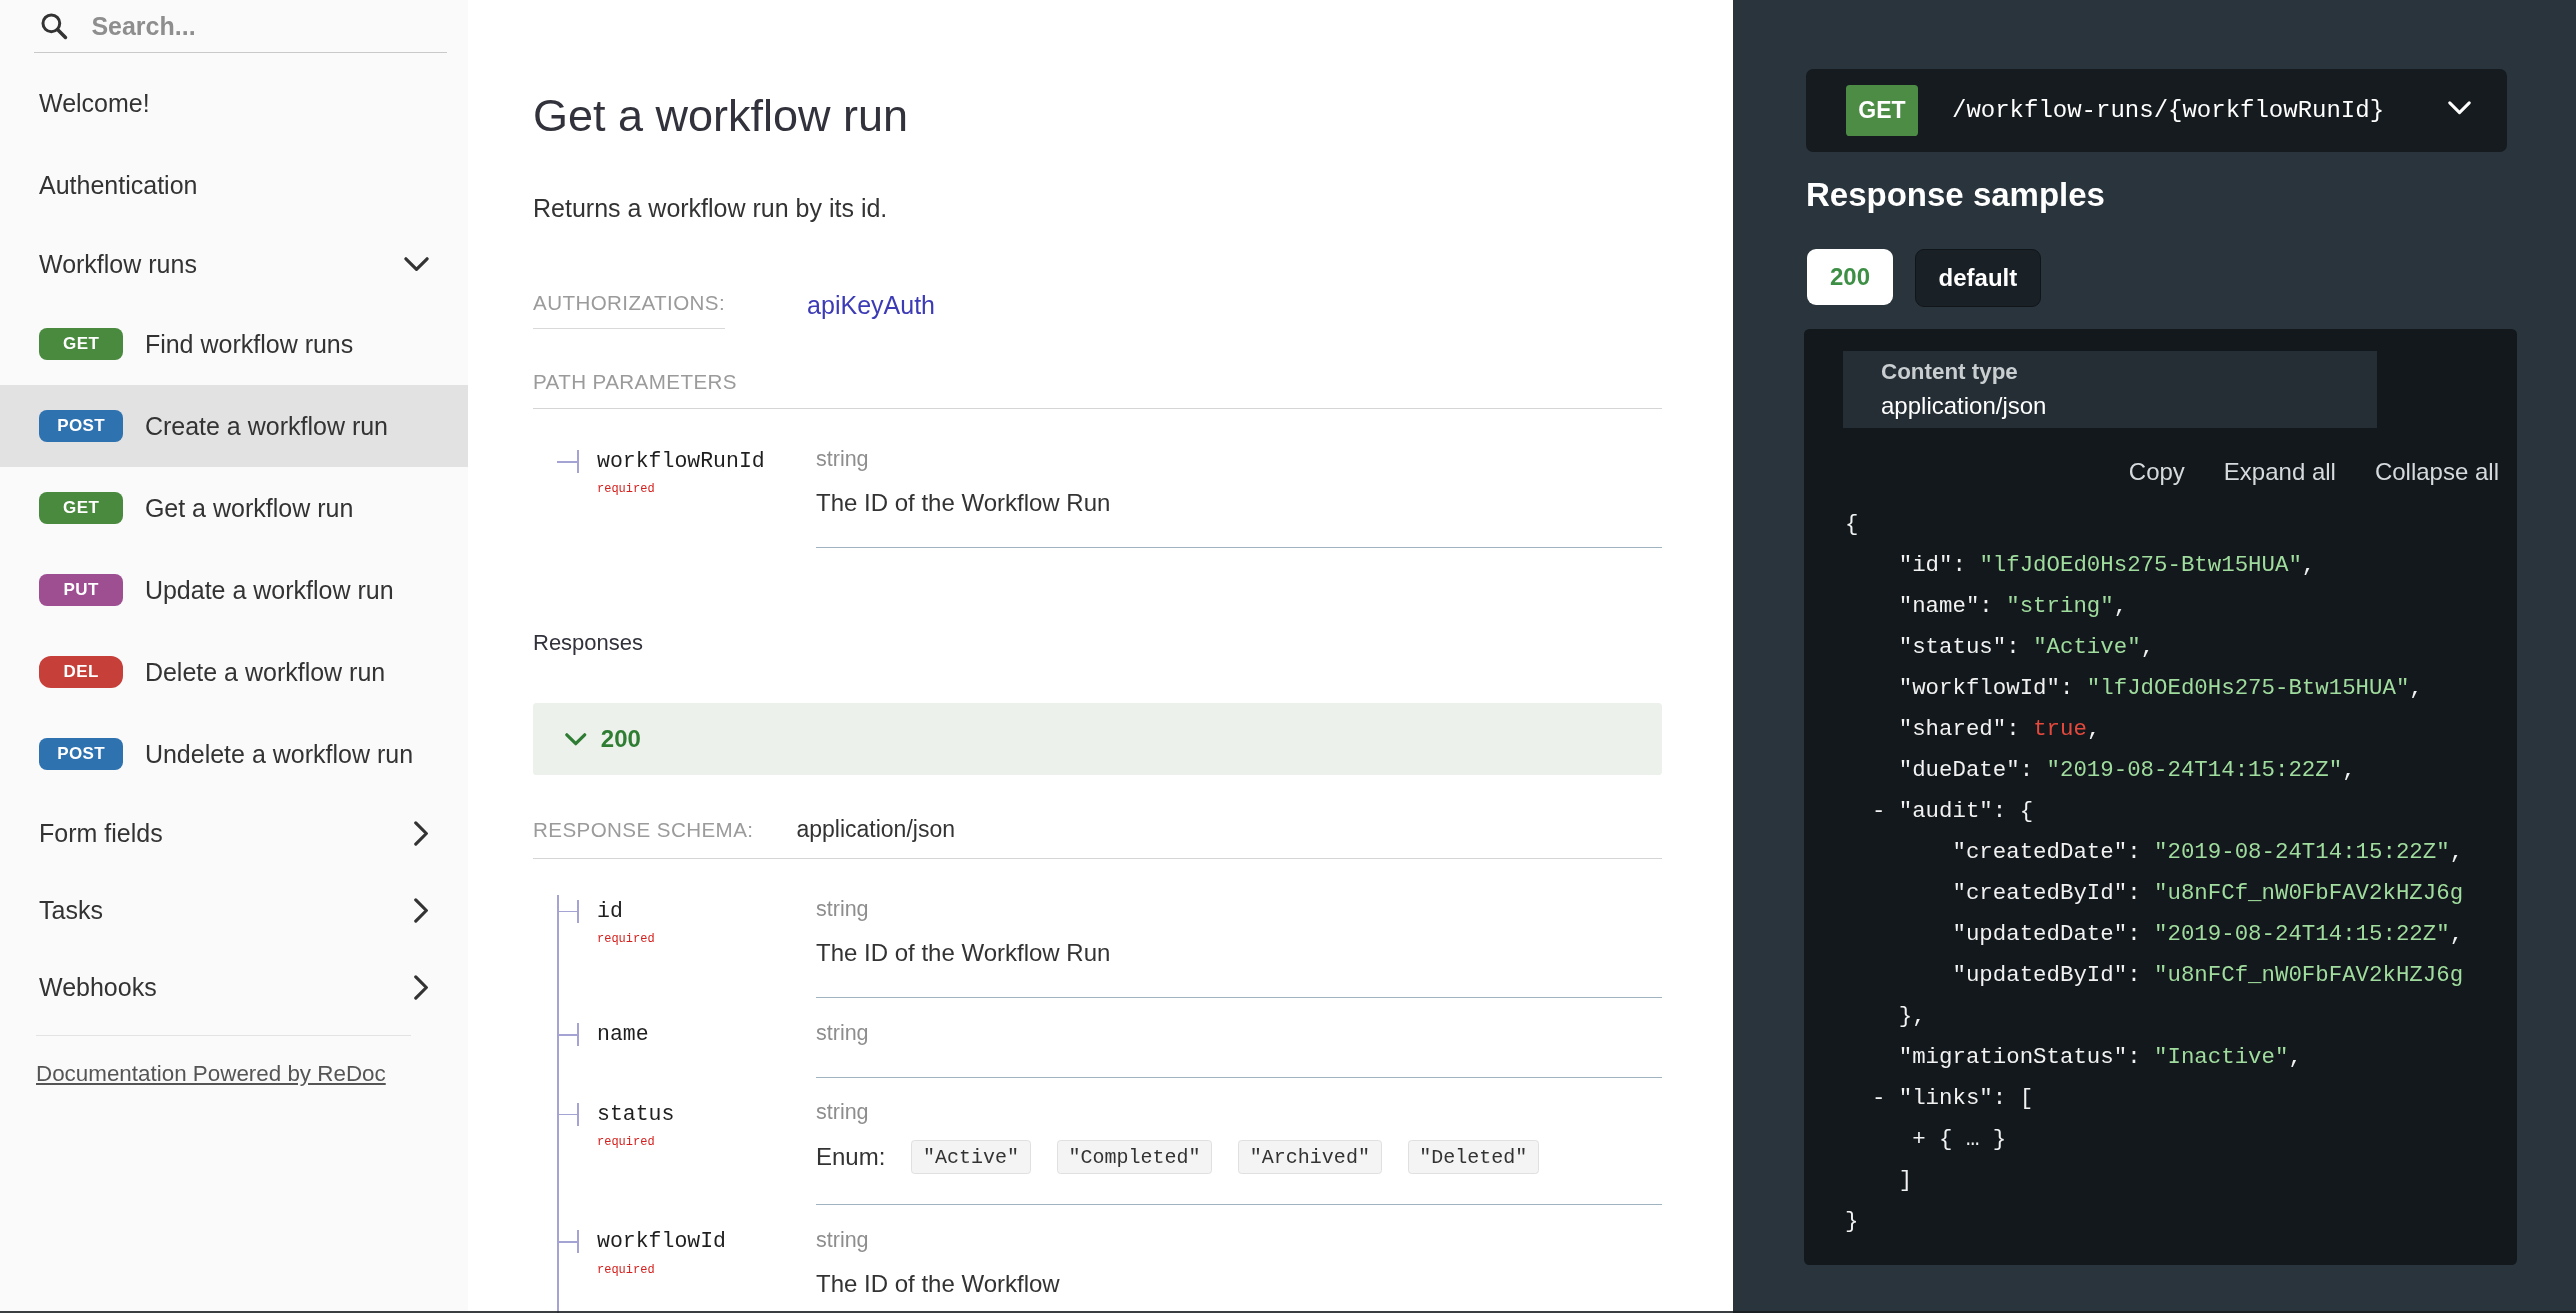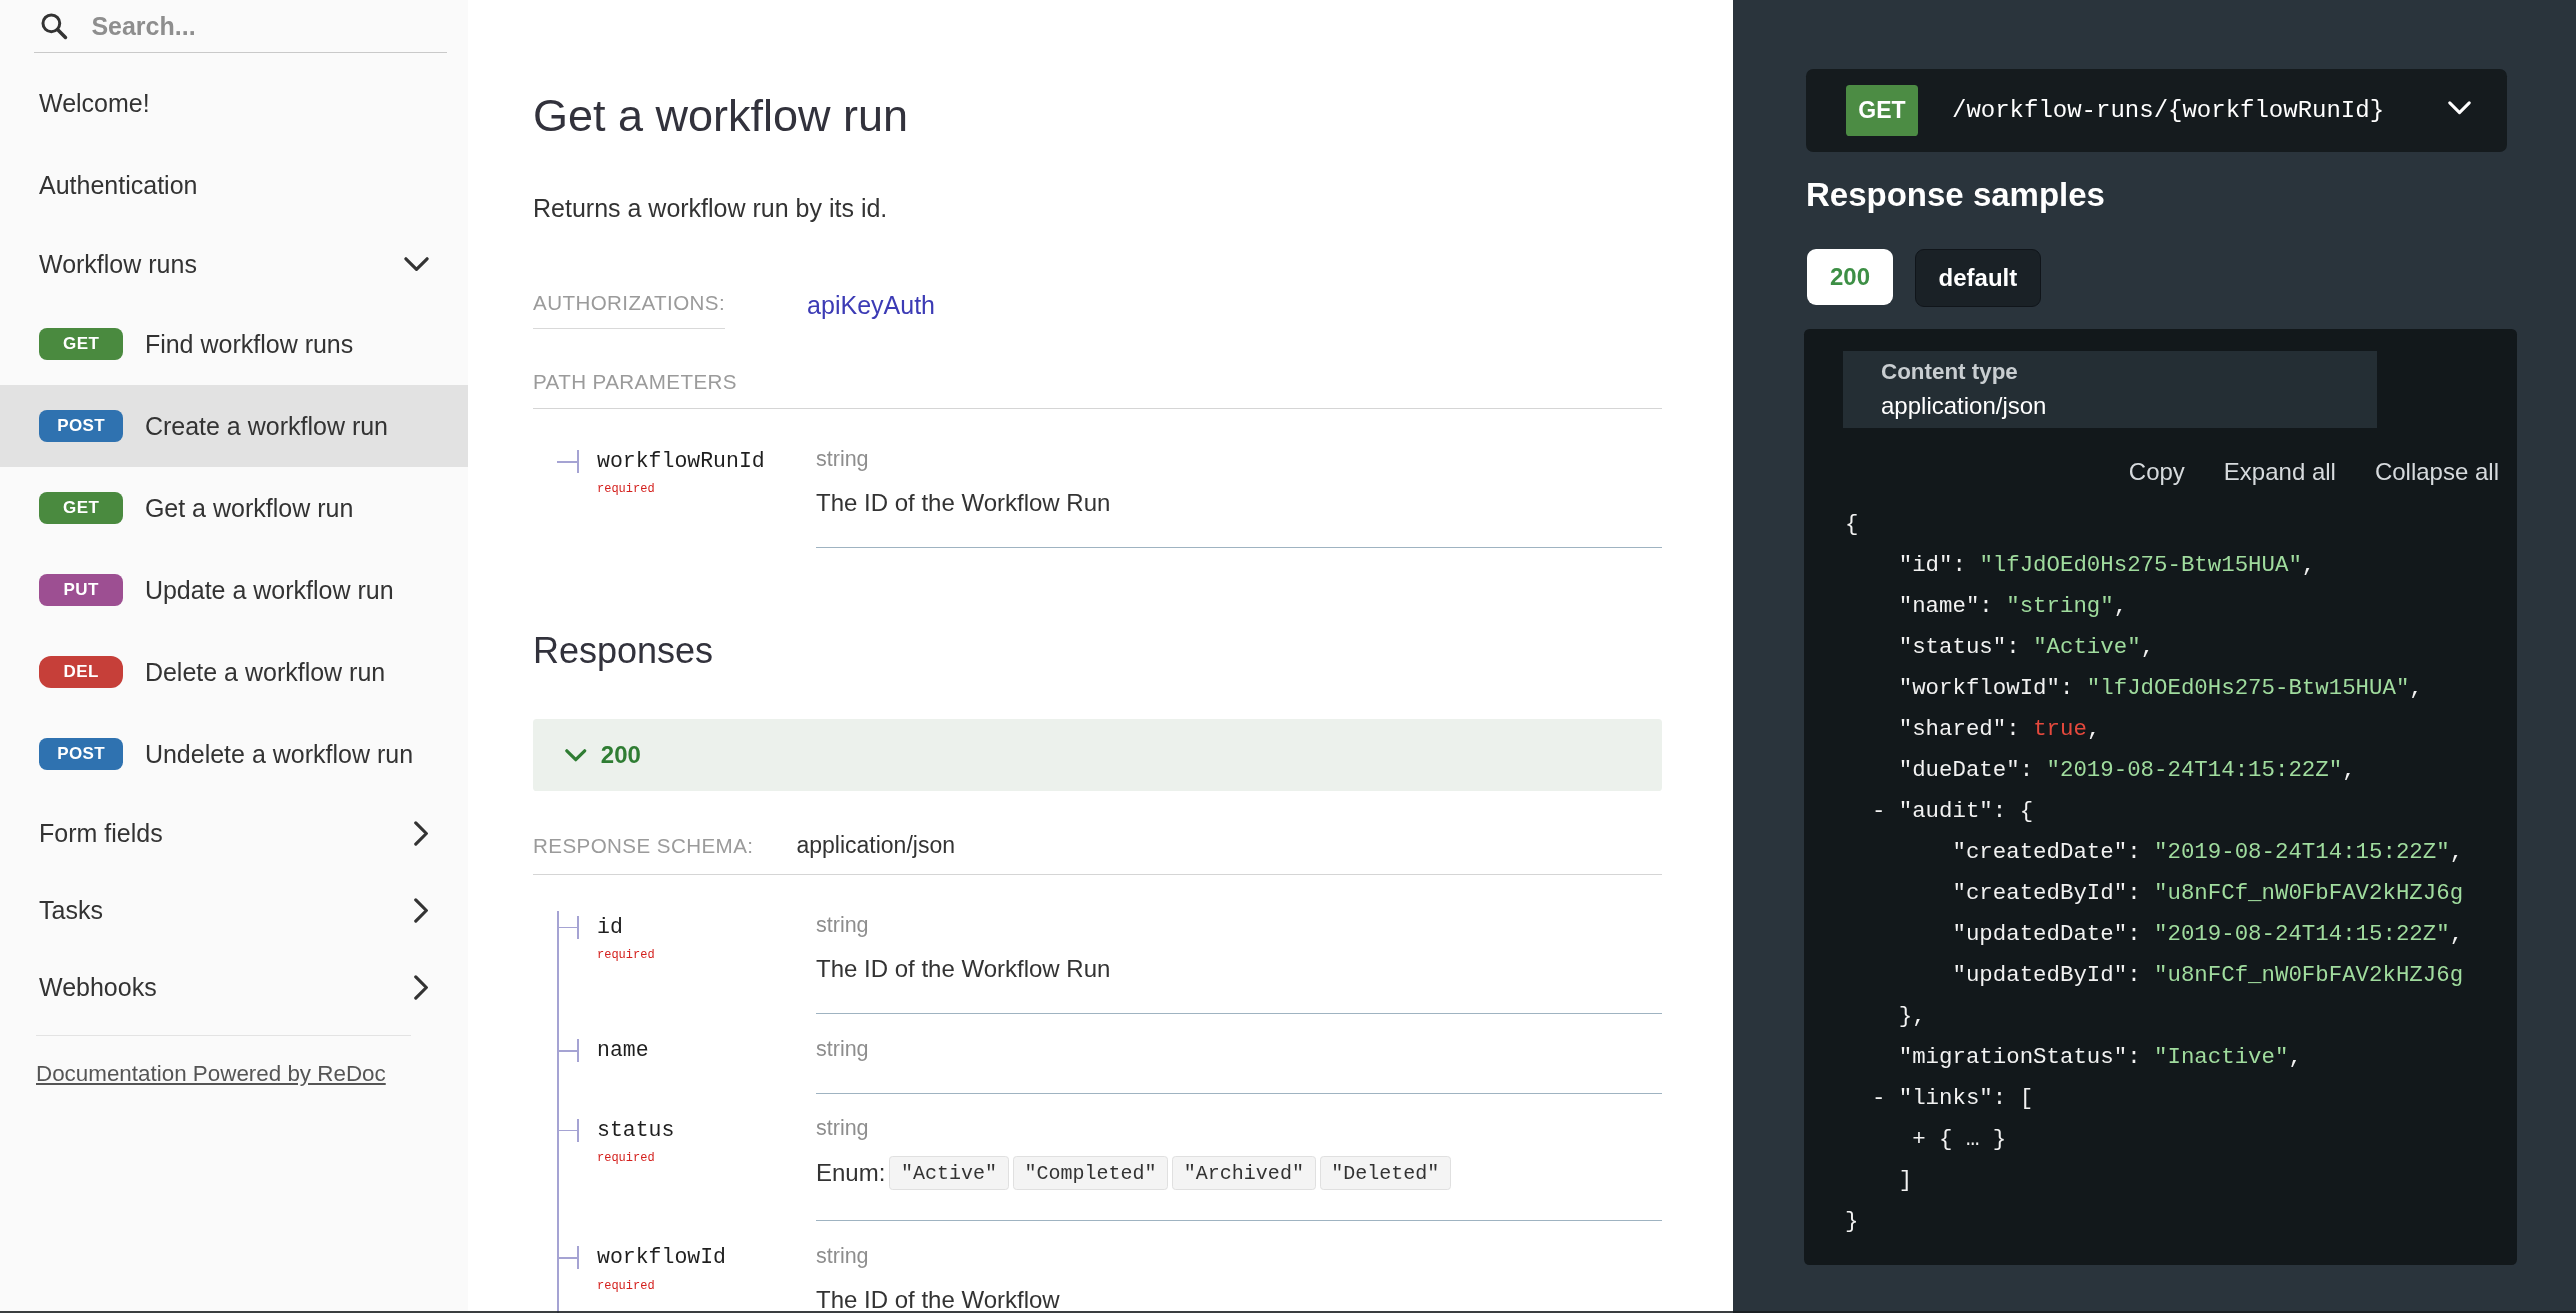--- a/index.html
+++ b/index.html
@@ -34,39 +34,39 @@
   .inner{width:1129px;margin-left:65px;}
   .page-title{margin-top:90px;font-size:45px;font-weight:400;color:#32323c;}
   .page-desc{margin-top:52px;font-size:25px;color:#333;}
   .auth-row{margin-top:68px;display:flex;align-items:flex-start;}
   .sec-label{font-size:20.6px;color:#9b9b9b;letter-spacing:0.4px;}
   .auth-label{border-bottom:1.8px solid #d9d9d9;padding-bottom:12.5px;}
   .auth-link{margin-left:82px;font-size:25px;color:#3c3bb5;cursor:pointer;}
   .sec-header{margin-top:41px;border-bottom:1.8px solid #d5d5d5;padding-bottom:14.3px;
               display:flex;align-items:baseline;}
   .sec-header .ctype-val{margin-left:43px;font-size:23px;color:#333;}
-  .responses-h{margin-top:82px;font-size:36px;font-weight:400;color:#32323c;}
+  .responses-h{margin-top:82px;font-size:22px;font-weight:400;color:#32323c;}
   .resp-banner{margin-top:47px;height:72px;background:#ecf1ec;border-radius:3.6px;
                display:flex;align-items:center;padding-left:32px;gap:14.3px;cursor:pointer;}
   .resp-banner .code{font-size:24px;font-weight:700;color:#2f7d33;}
 
   
   .rows-wrap{position:relative;padding-top:16px;}
   .rows-wrap.cont::before{content:'';position:absolute;left:24px;top:36px;bottom:-36px;width:1.8px;
                           background:#a5a3d3;}
   .field-row{position:relative;display:flex;padding-left:64px;}
   .field-row::before{content:'';position:absolute;left:24px;top:36px;width:20.6px;height:1.8px;background:#a5a3d3;}
   .field-row::after{content:'';position:absolute;left:44px;top:25px;width:1.8px;height:23px;background:#a5a3d3;}
   .f-left{width:219px;padding-top:23px;}
   .f-name{font-family:"Liberation Mono",monospace;font-size:21.5px;color:#1f1f1f;line-height:27px;}
   .f-req{margin-top:7.2px;font-family:"Liberation Mono",monospace;font-size:12px;color:#d41f1c;}
   .f-right{flex:1;padding-top:21.5px;padding-bottom:30px;border-bottom:1.8px solid #9fb3c1;}
   .f-type{font-size:21.5px;color:#8e8e8e;line-height:27px;}
   .f-desc{margin-top:16px;font-size:24px;color:#333;}
-  .f-enum{margin-top:14.3px;display:flex;align-items:center;gap:4px;}
+  .f-enum{margin-top:14.3px;display:flex;align-items:center;gap:26px;}
   .f-enum-label{font-size:24px;color:#333;}
   .chip{font-family:"Liberation Mono",monospace;font-size:20px;color:#333;background:#f4f4f4;
         border:1.8px solid #e0e0e0;border-radius:3.6px;padding:4.5px 10.7px;}
 
   
   .rpanel{position:absolute;left:1733px;top:0;bottom:0;width:843px;background:#2a343c;}
   .endpoint-card{position:absolute;left:73px;top:69px;width:701px;height:83px;background:#151b1e;
                  border-radius:7.2px;display:flex;align-items:center;cursor:pointer;}
   .m-badge{margin-left:40px;width:72px;height:51px;border-radius:3.6px;background:#4c8c44;color:#fff;
            font-size:23px;font-weight:700;display:flex;align-items:center;justify-content:center;}

